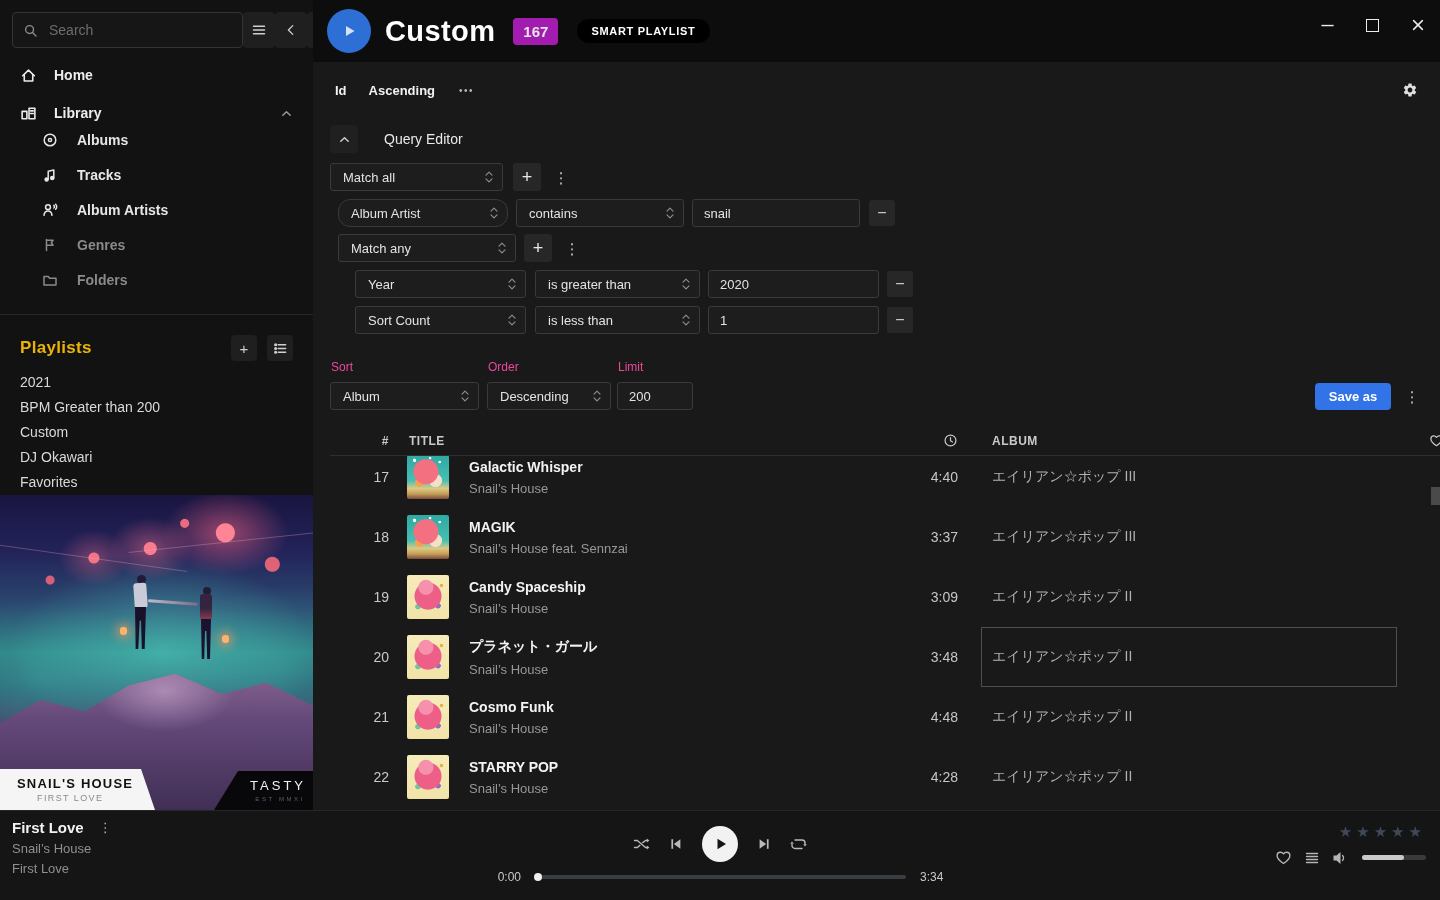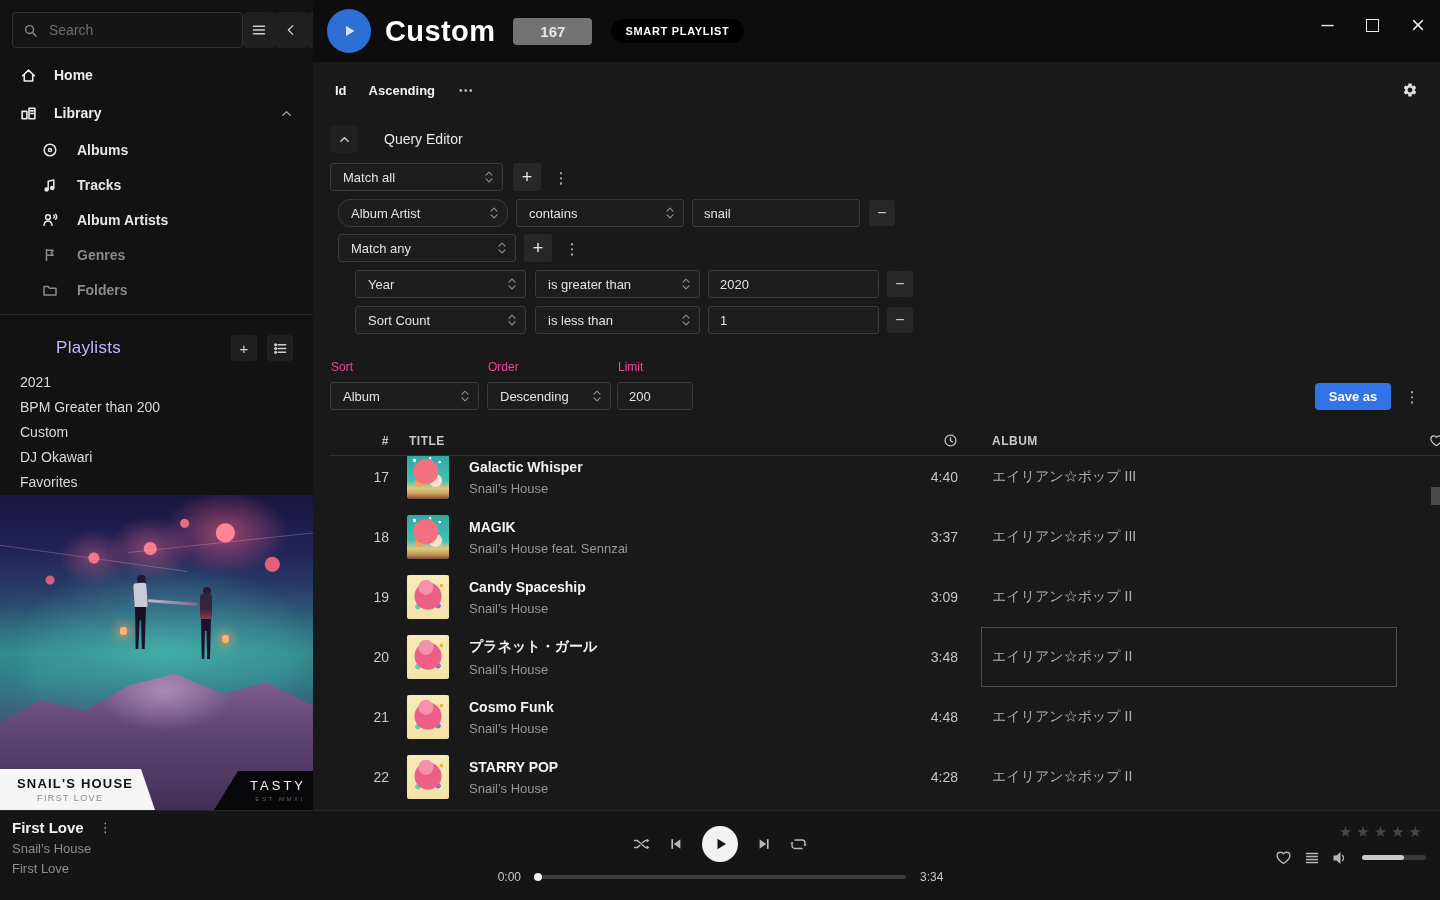--- a/index.html
+++ b/index.html
@@ -11,25 +11,25 @@
   
   .sidebar{position:absolute;left:0;top:0;width:313px;height:810px;background:#121212;}
   .search-row{display:flex;align-items:center;gap:0;padding:12px 13px 0 12px;}
   .search-box{flex:1;height:36px;background:#161616;border:1px solid #333;border-radius:4px;display:flex;align-items:center;gap:9px;padding:0 10px;box-sizing:border-box;color:#8a8a8a;}
   .search-box input{flex:1;background:transparent;border:none;outline:none;color:#cfcfcf;font-size:14px;font-family:inherit;min-width:0;}
   .search-box input::placeholder{color:#6d6d6d;}
   .sq-btn{width:32px;height:36px;background:#1f1f1f;border-radius:4px;display:flex;align-items:center;justify-content:center;color:#cfcfcf;flex:0 0 auto;}
   .nav{margin-top:8px;}
   .nav-row{height:38px;display:flex;align-items:center;padding:0 20px;gap:17px;color:#ededed;font-weight:bold;font-size:14px;}
   .nav-row .spacer{flex:1;}
-  .lib-row{height:35px;display:flex;align-items:center;padding-left:42px;gap:19px;font-weight:bold;font-size:14px;color:#e6e6e6;}
+  .lib-row{height:35px;display:flex;padding-left:42px;gap:19px;font-weight:bold;font-size:14px;color:#e6e6e6;}
   .lib-row.dim{color:#8a8a8a;}
   .side-divider{border-top:1px solid #272727;margin-top:7px;}
   .pl-head{display:flex;align-items:center;margin-top:20px;padding:0 20px;gap:10px;}
-  .pl-title{flex:1;font-size:17px;font-weight:normal;color:#c4b5fd;letter-spacing:.3px;margin-left:36px;}
+  .pl-title{flex:1;font-size:17px;font-weight:bold;color:#eab308;letter-spacing:.3px;}
   .pl-btn{width:26px;height:26px;background:#1f1f1f;border-radius:4px;display:flex;align-items:center;justify-content:center;color:#d0d0d0;font-size:15px;}
   .playlist-list{margin-top:8px;}
   .pl-item{height:25px;display:flex;align-items:center;padding-left:20px;font-size:14px;color:#d9d9d9;}
 
   
   .album-art{position:absolute;left:0;bottom:0;width:313px;height:315px;overflow:hidden;
     background:
       radial-gradient(circle 9px at 72% 12%,#ff8496 0 9px,transparent 10px),
       radial-gradient(circle 6px at 48% 17%,#f87b8e 0 6px,transparent 7px),
       radial-gradient(circle 5px at 30% 20%,#f27487 0 5px,transparent 6px),
@@ -64,21 +64,21 @@
   .art-title{position:absolute;left:37px;top:24px;font-size:9px;color:#8a8a8a;letter-spacing:1.4px;}
   .art-band-black{position:absolute;right:0;bottom:0;width:99px;height:39px;background:#08080b;clip-path:polygon(24px 0,99px 0,99px 39px,0 39px);}
   .art-label{position:absolute;right:7px;top:7px;font-size:13px;color:#f2f2f2;letter-spacing:3px;}
   .art-label-sub{position:absolute;right:8px;top:25px;font-size:6px;color:#5e5e66;letter-spacing:2.6px;}
 
   
   .main{position:absolute;left:313px;top:0;width:1127px;height:810px;background:#191919;overflow:hidden;}
   .main-header{height:62px;background:#0d0d0d;display:flex;align-items:center;padding-left:14px;}
   .play-hero{width:44px;height:44px;border-radius:50%;background:#2e6fd6;display:flex;align-items:center;justify-content:center;flex:0 0 auto;}
   .page-title{margin-left:14px;font-size:29px;font-weight:bold;color:#fff;letter-spacing:.4px;}
-  .count-badge{margin-left:18px;background:#737373;border-radius:4px;padding:5px 27px;font-size:15px;font-weight:bold;color:#e6e6e6;}
+  .count-badge{margin-left:18px;background:#a21caf;border-radius:4px;padding:5px 10px;font-size:15px;font-weight:bold;color:#e6e6e6;}
   .smart-badge{margin-left:19px;background:#000;border-radius:12px;padding:6px 14px;font-size:11px;font-weight:bold;color:#fff;letter-spacing:.7px;}
   .win-controls{margin-left:auto;display:flex;align-self:flex-start;}
   .win-btn{width:45px;height:50px;display:flex;align-items:center;justify-content:center;color:#ececec;}
   .max-box{width:11px;height:11px;border:1.4px solid #ececec;}
 
   .toolbar{height:56px;display:flex;align-items:center;padding:0 22px;}
   .tb-sort{font-size:13px;font-weight:bold;color:#f2f2f2;}
   .tb-dir{margin-left:22px;font-size:13px;font-weight:bold;color:#f2f2f2;}
   .tb-more{margin-left:24px;font-size:10px;letter-spacing:1.5px;color:#b8b8b8;}
   .tb-gear{margin-left:auto;color:#e0e0e0;display:flex;align-items:center;}

